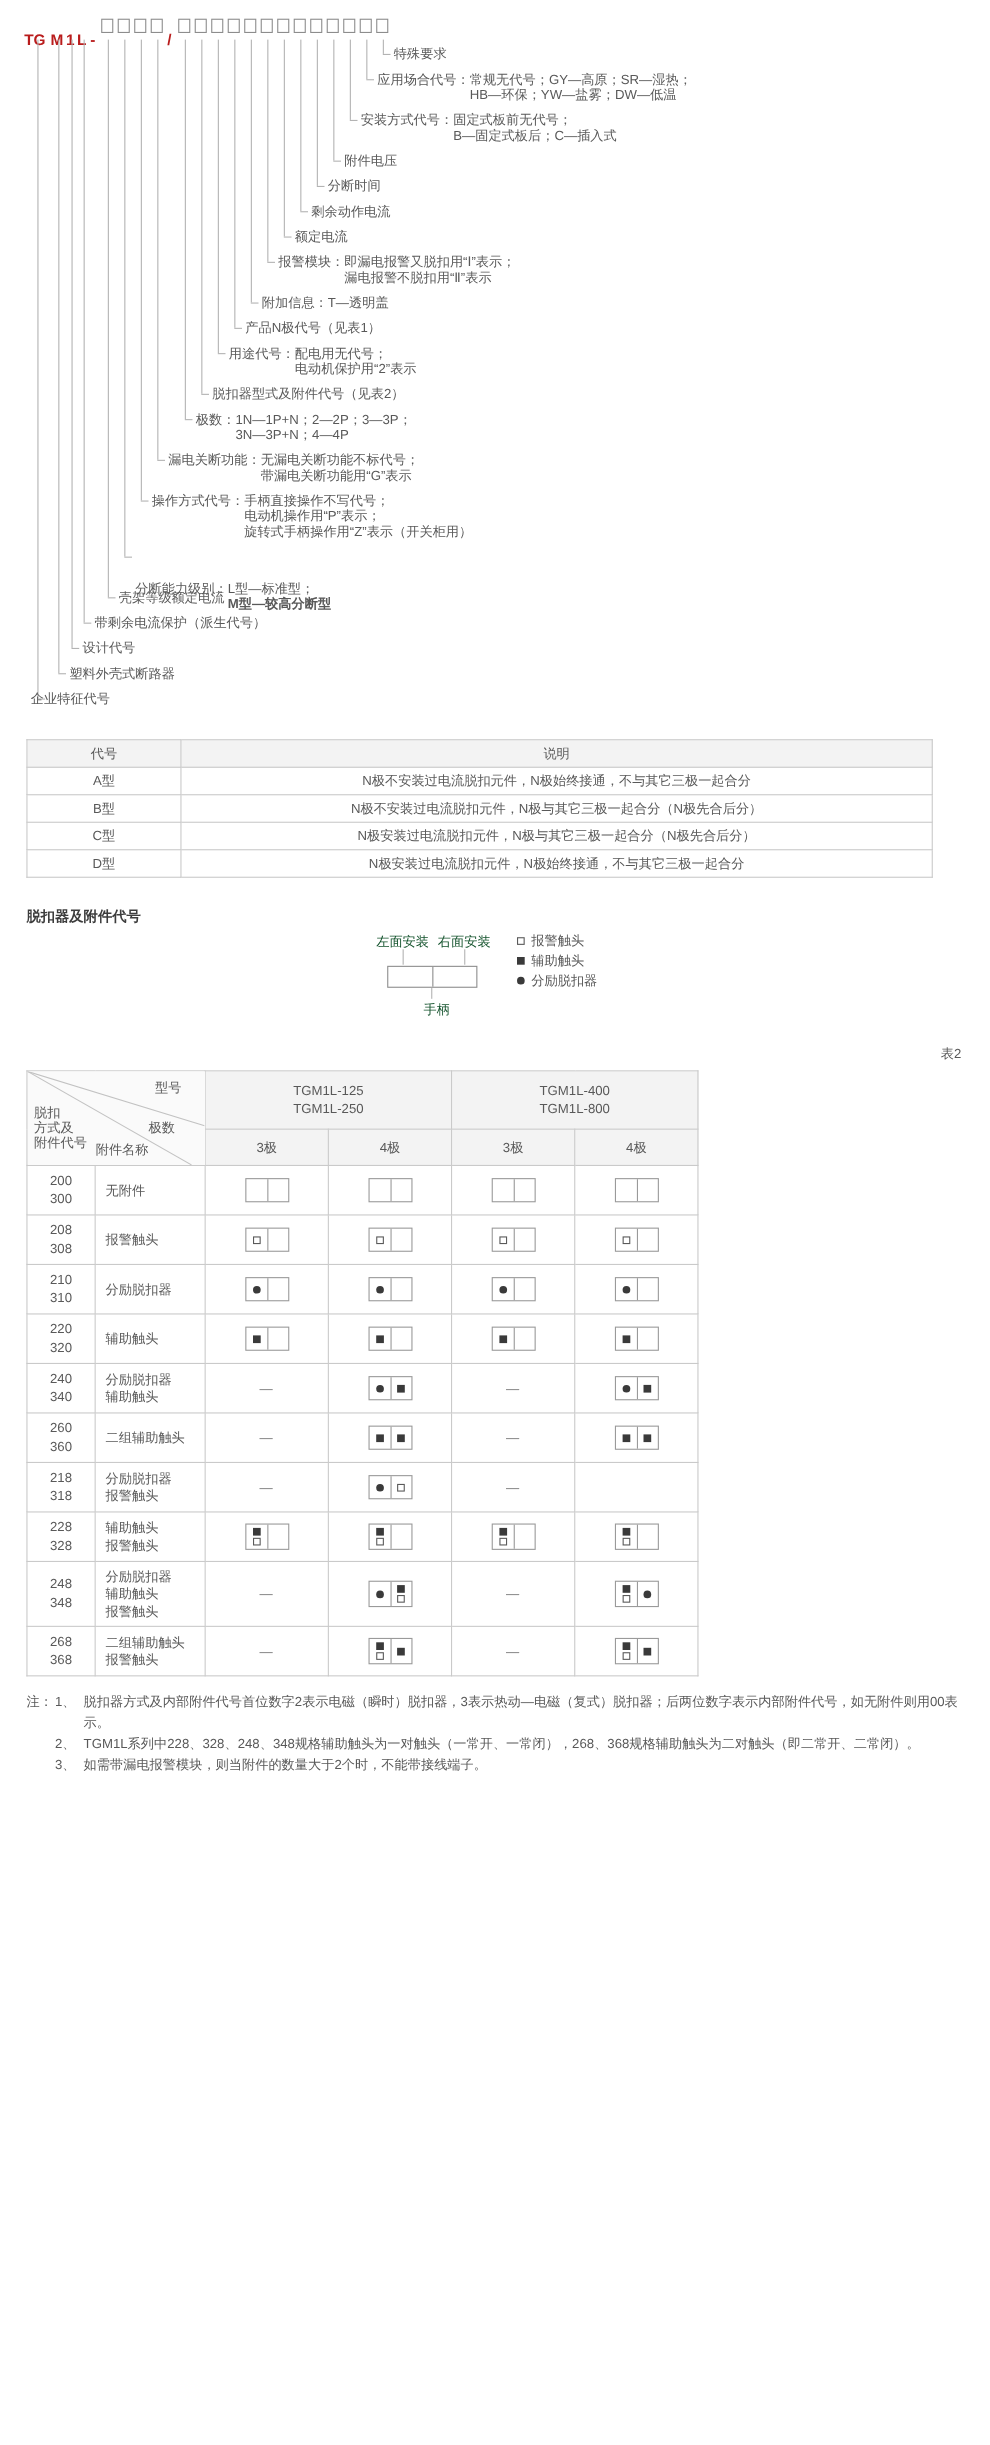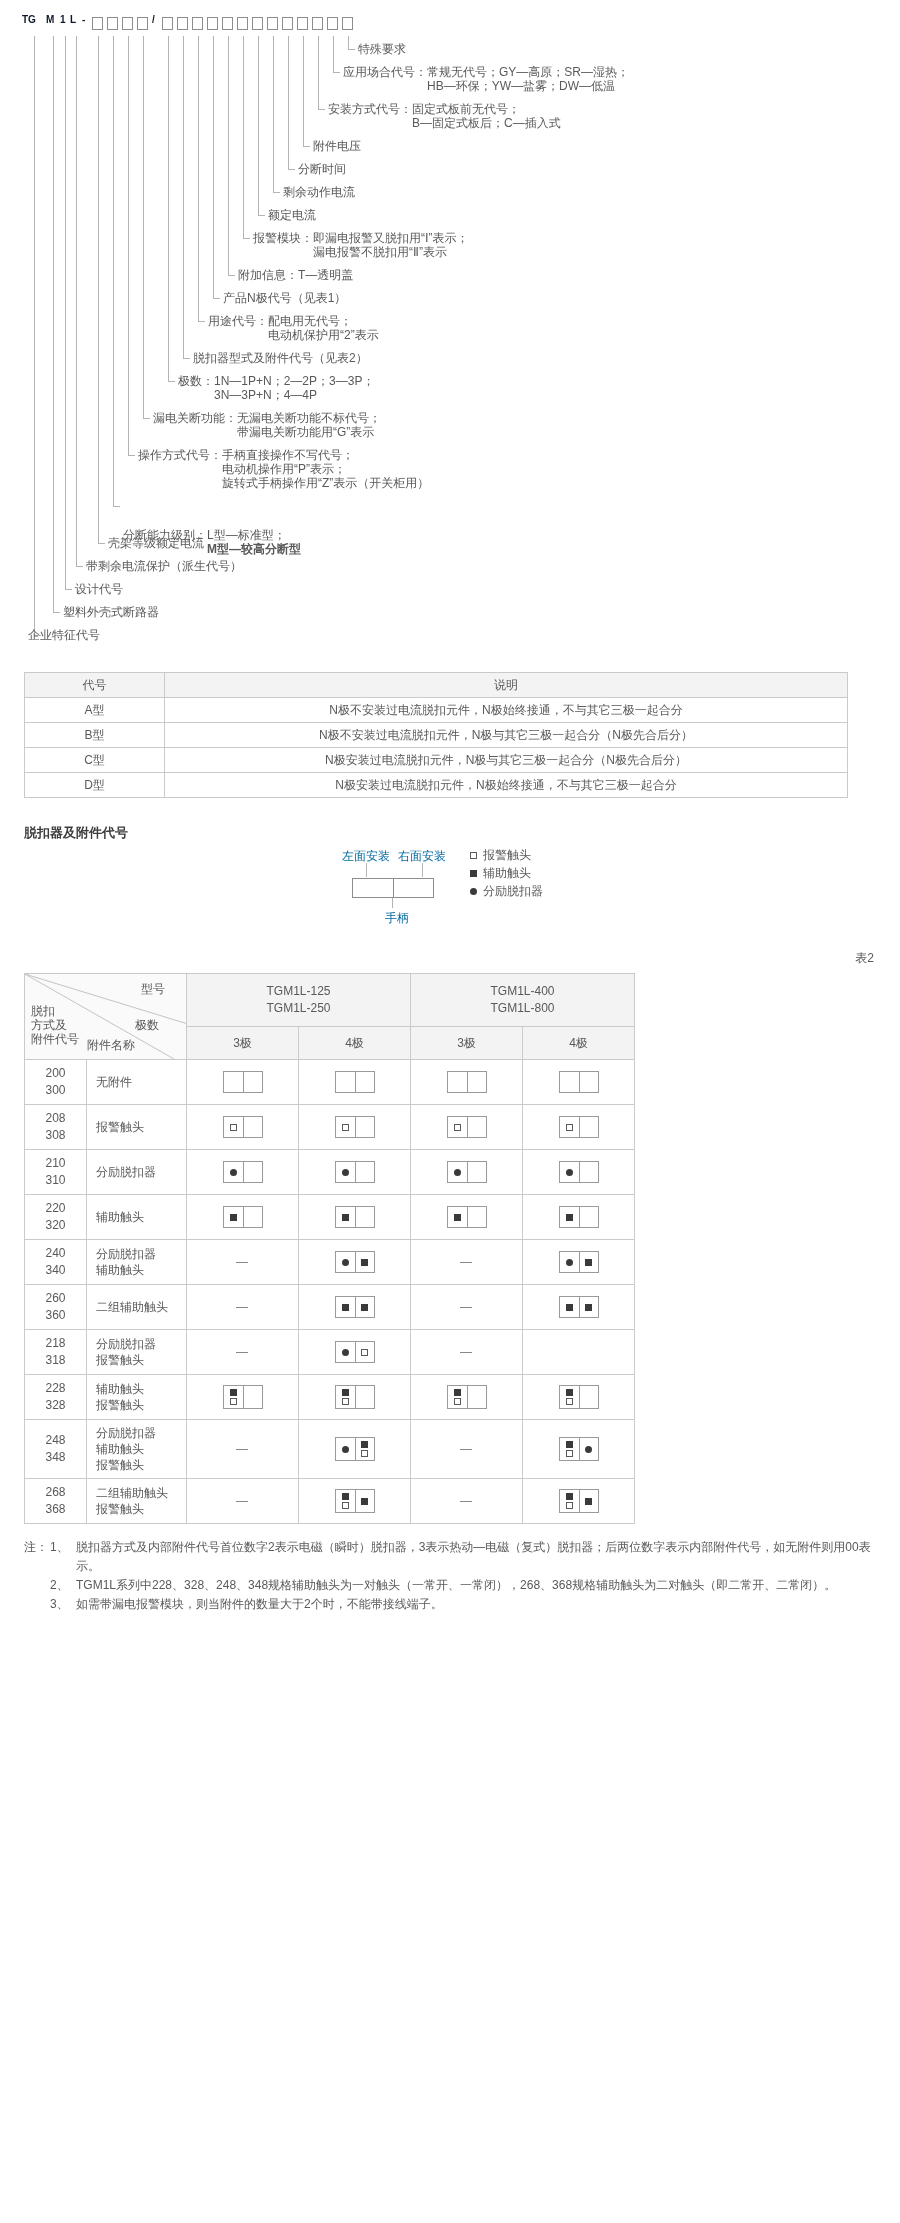--- a/index.html
+++ b/index.html
@@ -2,37 +2,37 @@
 <html><head>
 <meta charset="utf-8">
 <style>
   *{margin:0;padding:0;box-sizing:border-box}
   html,body{background:#fff}
   body{font-family:"Liberation Sans","DejaVu Sans",sans-serif;color:#595959}
   .page{position:relative;width:900px;min-height:2223px;background:#ffffff;overflow:hidden}
 
   
   #code-diagram{position:relative;height:672px}
-  .code-char{position:absolute;top:14px;font-size:10px;font-weight:bold;color:#0f172a;white-space:pre}
+  .code-char{position:absolute;top:28px;font-size:14px;font-weight:bold;color:#b91c1c;white-space:pre}
   .code-box{position:absolute;top:17px;width:11px;height:13px;border:1px solid #8d8d8d;background:#fff}
   .vline{position:absolute;width:1px;background:#b3b3b3}
   .hline{position:absolute;height:1px;background:#b3b3b3}
   .callout-label{position:absolute;font-size:12px;line-height:14px;color:#595959;white-space:nowrap}
 
   
   .tbl-caption{width:852px;margin:0 24px;text-align:right;font-size:12px;color:#595959;padding:8px 2px 6px}
   table{border-collapse:collapse;margin-left:24px;font-size:12px;color:#595959;table-layout:fixed}
   #table1{width:824px}
   #table1 th,#table1 td{border:1px solid #cacaca;height:25px;text-align:center;font-weight:normal;padding:2px 6px}
   #table1 th{background:#f3f3f3}
   .section-title{margin:26px 0 4px 24px;font-size:13px;font-weight:bold;color:#3d3d3d}
 
   
   #acc-diagram{position:relative;height:96px}
-  .acc-label{position:absolute;font-size:12px;color:#0369a1;white-space:nowrap}
+  .acc-label{position:absolute;font-size:12px;color:#14532d;white-space:nowrap}
   .acc-box{position:absolute;width:82px;height:20px;border:1px solid #8d8d8d;background:#fff;display:flex}
   .acc-divider{width:1px;background:#8d8d8d;height:100%;margin:0 auto}
   .acc-legend{position:absolute}
   .legend-row{display:flex;align-items:center;gap:6px;height:18px;font-size:12px;color:#595959}
 
   
   #table2{width:610px}
   #table2 th,#table2 td{border:1px solid #cacaca;text-align:center;font-weight:normal;padding:5px 4px}
   #table2 thead th{background:#f3f3f3}
   #table2 .model-name,#table2 .pole-h{line-height:17px}

